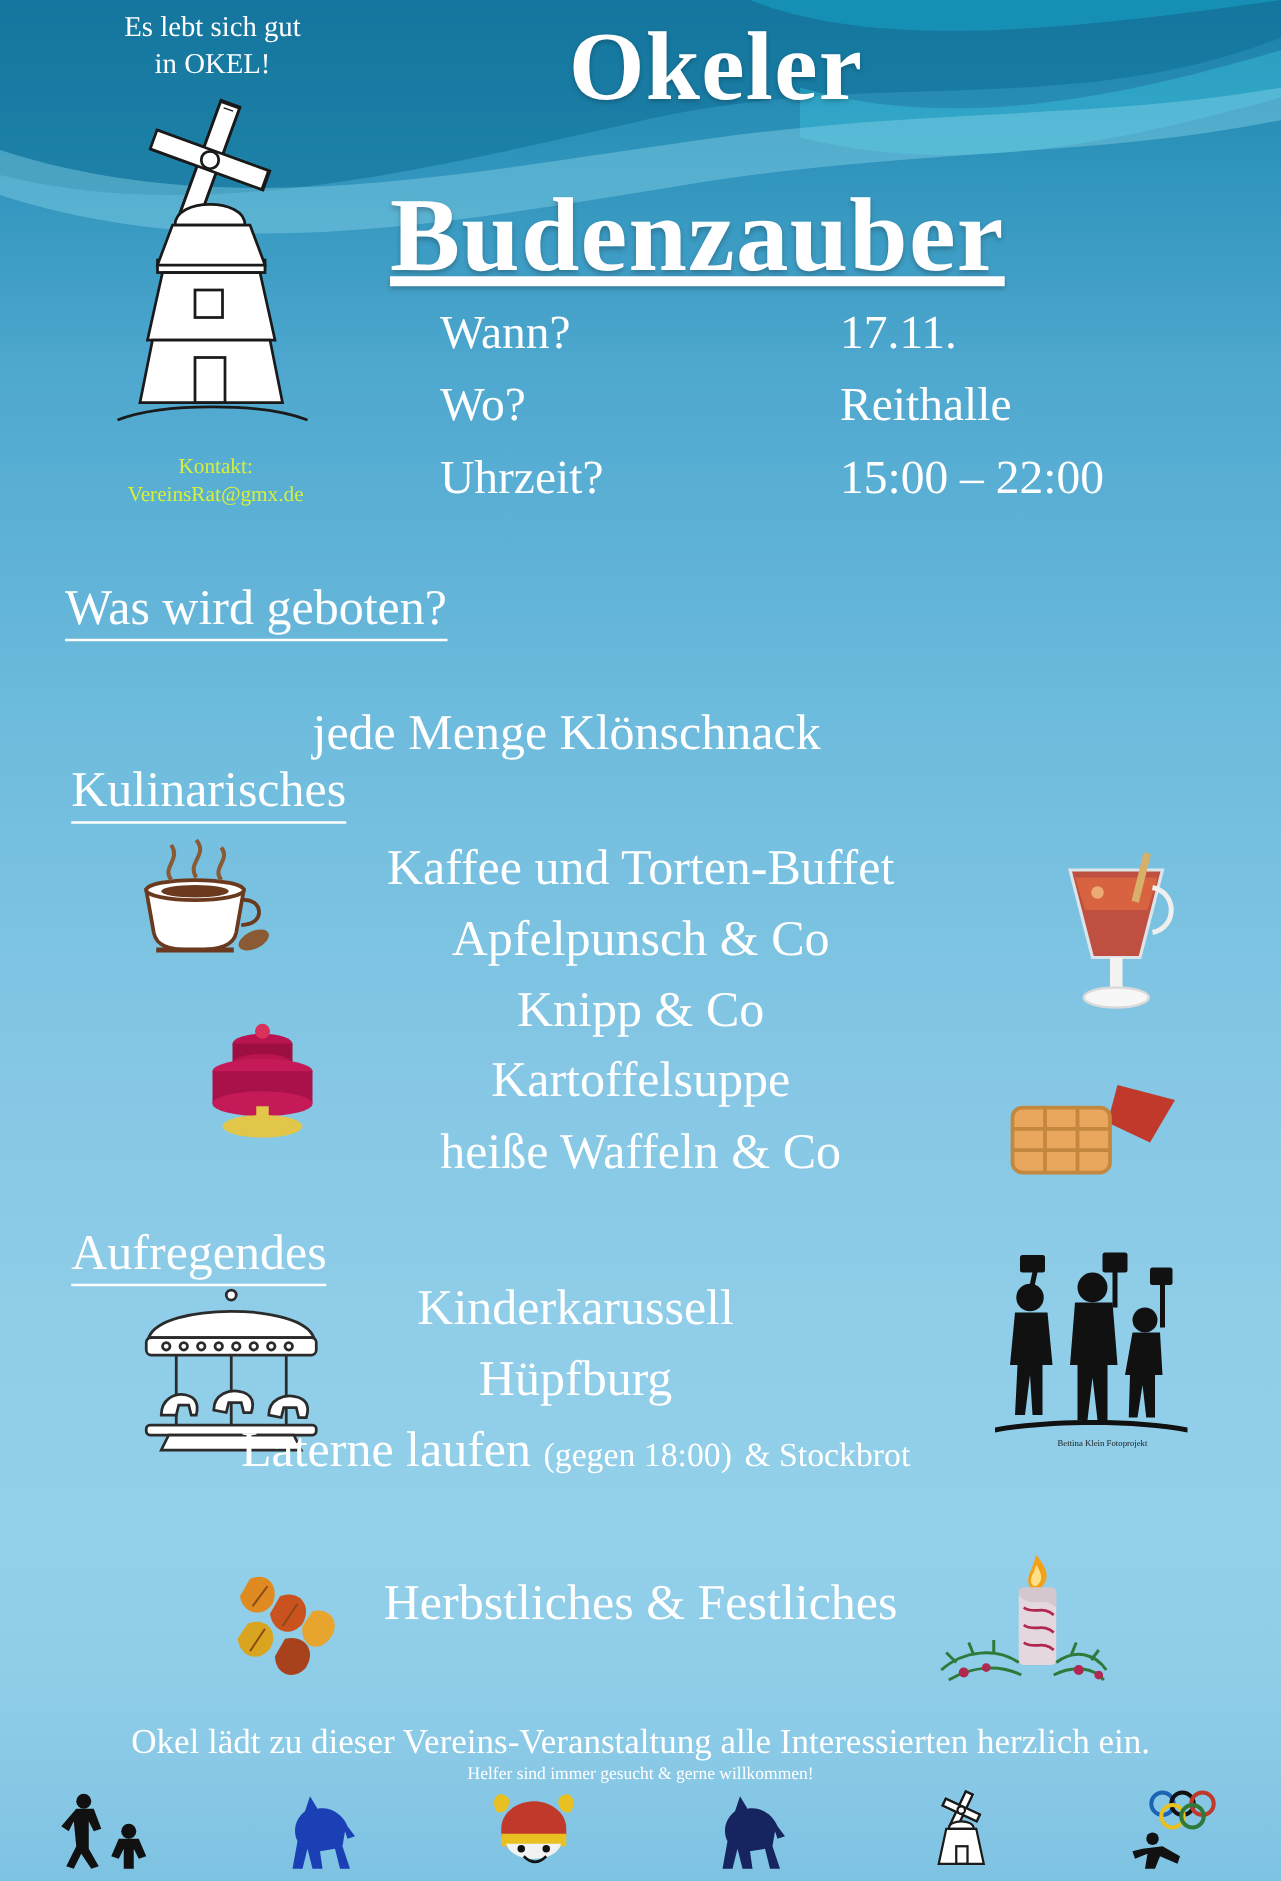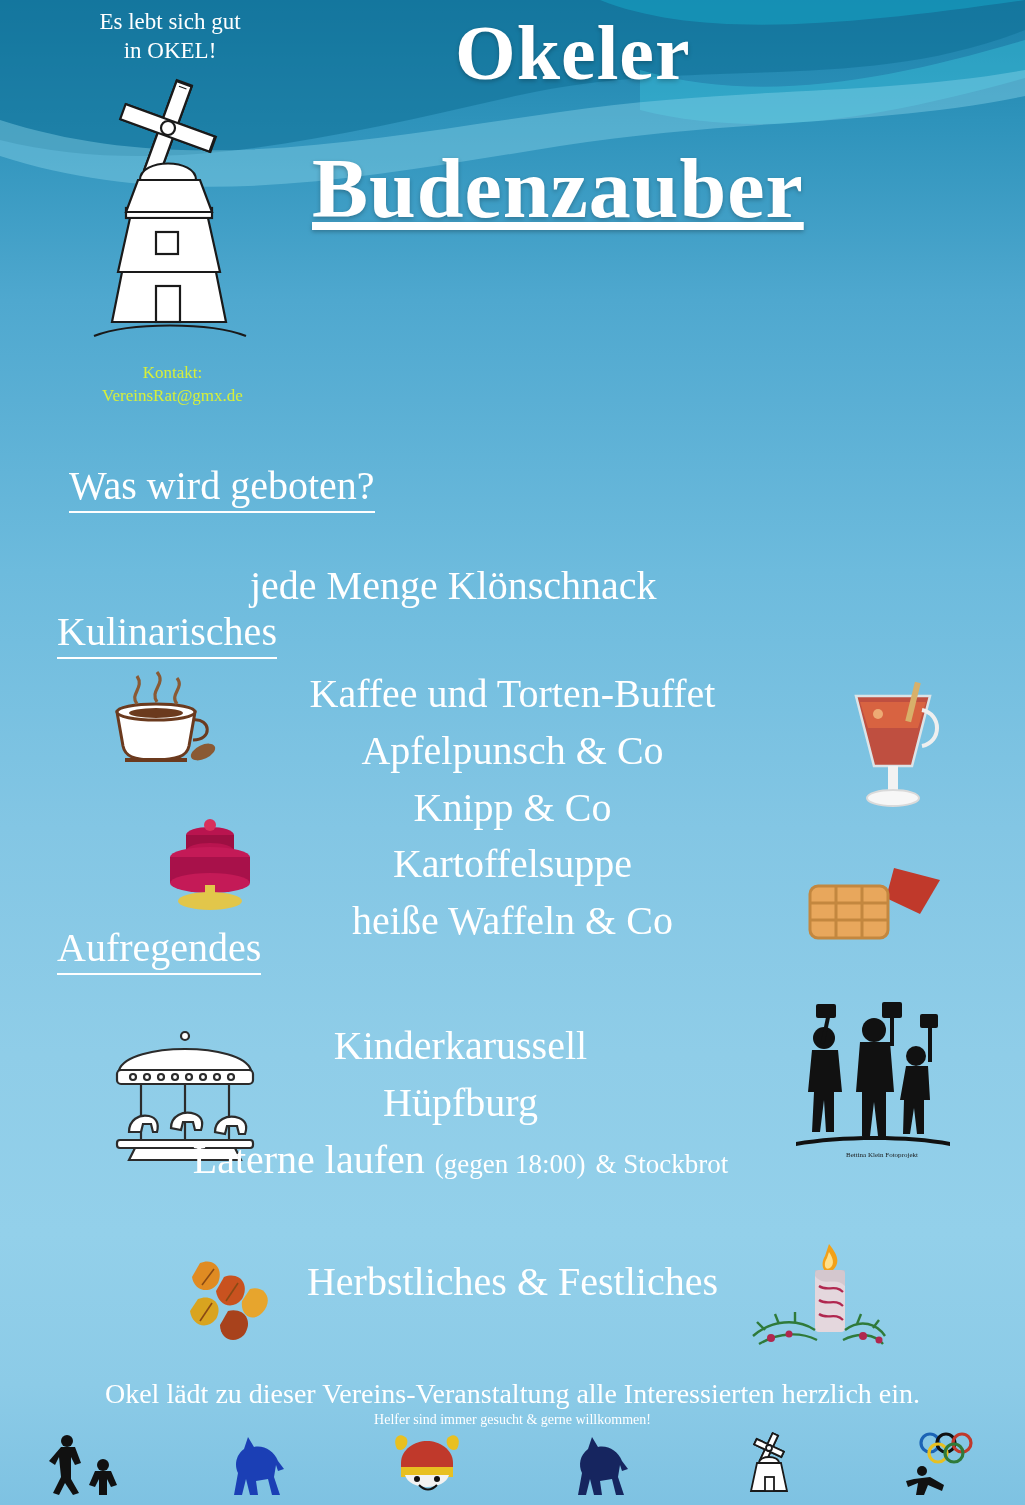--- a/index.html
+++ b/index.html
@@ -110,23 +110,23 @@
 
   
   .heading {
     position: absolute;
     color: #ffffff;
     font-size: 40px;
     border-bottom: 2px solid #ffffff;
     padding-bottom: 2px;
     white-space: nowrap;
   }
-  #h-angebot { top: 462px; left: 69px; }
+  #h-angebot { top: 462px; left: 52px; }
   #h-kulinarisches { top: 608px; left: 57px; }
-  #h-aufregendes { top: 924px; left: 57px; text-align: center; }
+  #h-aufregendes { top: 978px; left: 57px; text-align: center; }
   #h-hausmacher { top: 1204px; left: 57px; }
 
   
   .line {
     position: absolute;
     color: #ffffff;
     white-space: nowrap;
     margin-top: 44px;
   }
   #angebot-line {
@@ -267,20 +267,38 @@
   </svg>
 
   <div id="contact">
     <div>Kontakt:</div>
     <div>VereinsRat@gmx.de</div>
   </div>
 
   <div id="title-1">Okeler</div>
   <div id="title-2">Budenzauber</div>
 
+  <div id="facts">
+    <table>
+      <tbody>
+          <tr>
+        <td class="q">Wann?</td>
+        <td class="a">17.11.</td>
+      </tr>
+      <tr>
+        <td class="q">Wo?</td>
+        <td class="a">Reithalle</td>
+      </tr>
+      <tr>
+        <td class="q">Uhrzeit?</td>
+        <td class="a">15:00 – 22:00</td>
+      </tr>
+    </tbody>
+      </table>
+  </div>
 
   <div id="h-angebot" class="heading">Was wird geboten?</div>
   <div id="angebot-line" class="line">jede Menge Klönschnack</div>
 
   <div id="h-kulinarisches" class="heading">Kulinarisches</div>
   <div id="kulinarisches-list">
     <div>Kaffee und Torten-Buffet</div>
     <div>Apfelpunsch &amp; Co</div>
     <div>Knipp &amp; Co</div>
     <div>Kartoffelsuppe</div>

